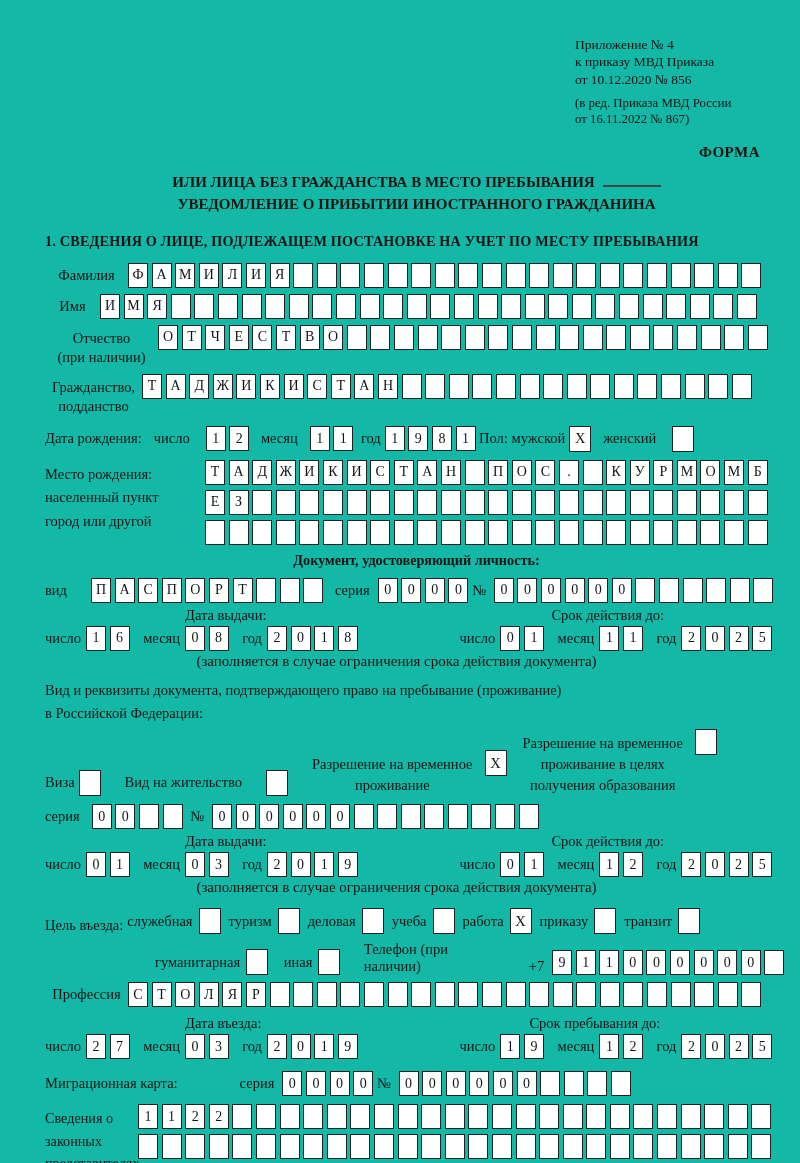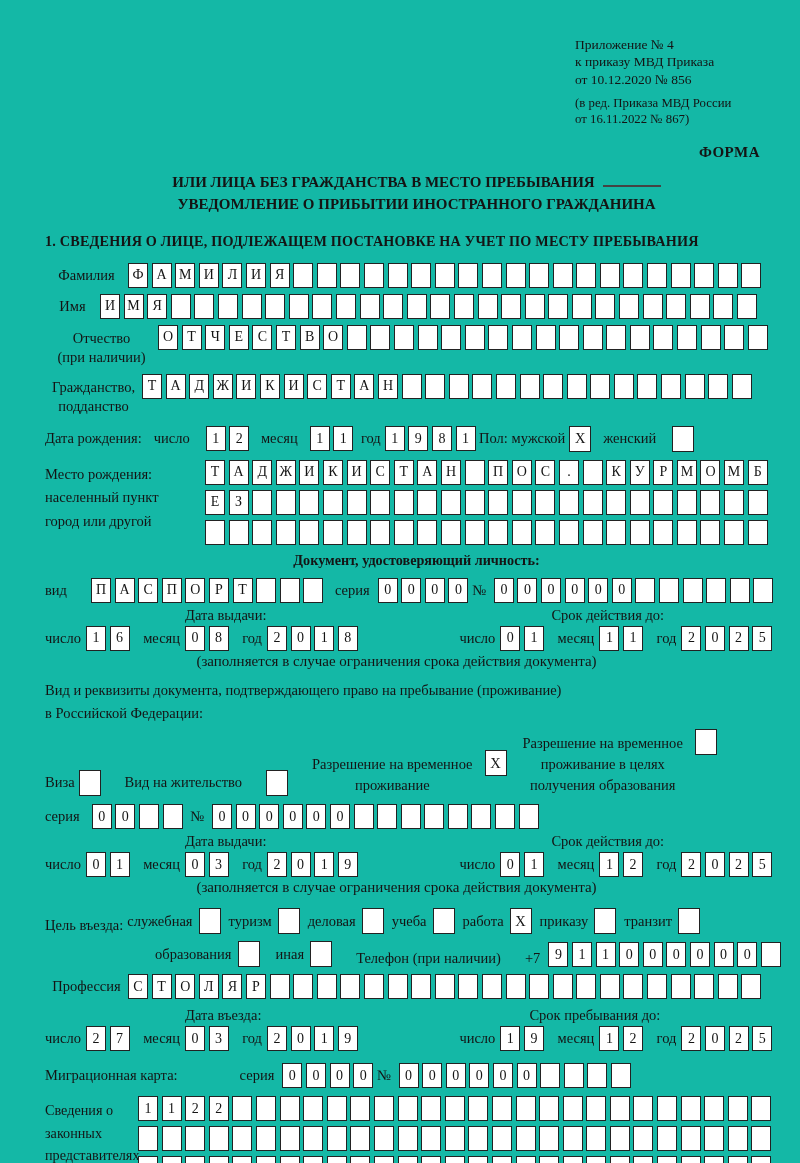--- a/index.html
+++ b/index.html
@@ -604,21 +604,21 @@
       </span>
       <span class="gap8"></span>
     <span class="p-item">
         <span>транзит</span>
         <span class="checkbox"></span>
       </span>
   </div>
 
   <div class="purpose-row" style="padding-left:110px; margin-top:7px;">
     <span class="p-item">
-        <span>образования</span>
+        <span>гуманитарная</span>
         <span class="checkbox"></span>
       </span>
       <span class="gap16"></span>
     <span class="p-item">
         <span>иная</span>
         <span class="checkbox"></span>
       </span>
       <span class="gap24"></span>
     <span>Телефон (при наличии)</span>
       <span class="gap24"></span>

